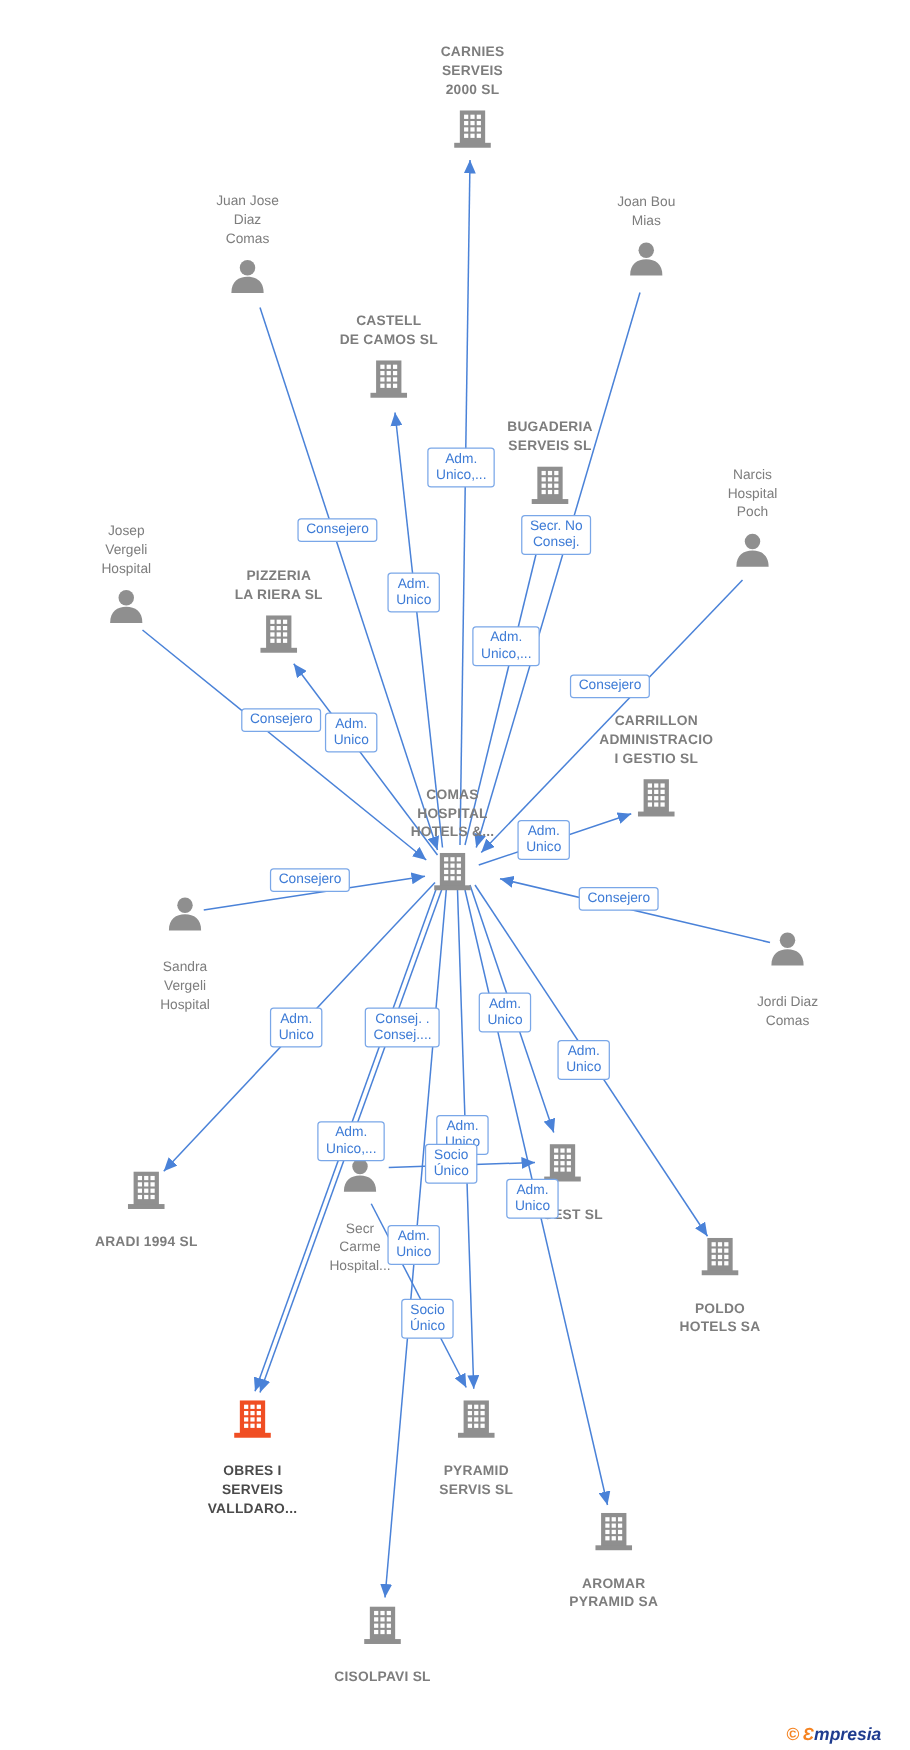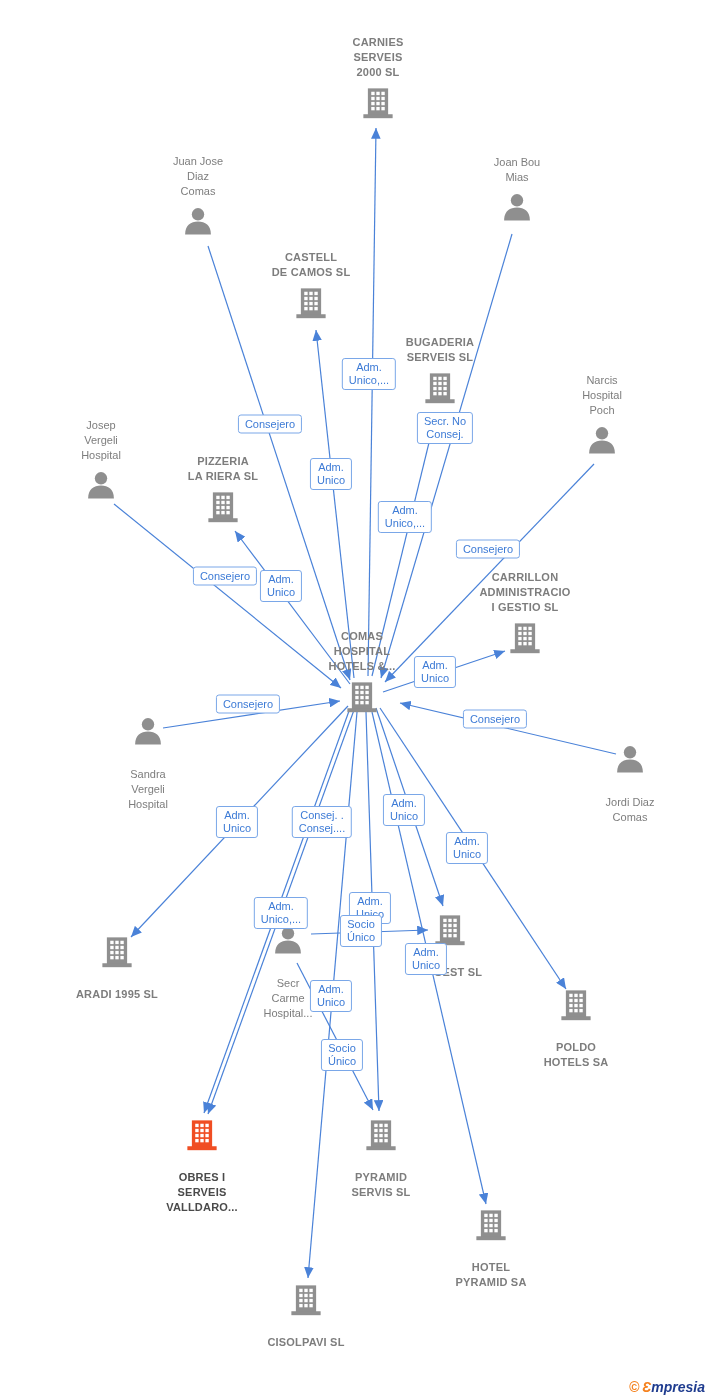--- a/index.html
+++ b/index.html
@@ -254,21 +254,21 @@
               <rect x="10" y="15" width="3" height="3"></rect>
               <rect x="14.5" y="15" width="3" height="3"></rect>
               <rect x="19" y="15" width="3" height="3"></rect>
               <rect x="10" y="19.5" width="3" height="3"></rect>
               <rect x="14.5" y="19.5" width="3" height="3"></rect>
               <rect x="19" y="19.5" width="3" height="3"></rect>
             </g>
           </svg>
         </span>
         <div class="node-label below company">
-          <span>ARADI 1995 SL</span>
+          <span>ARADI 1994 SL</span>
         </div>
       </div>
       <div class="node" style="left: 450px; top: 930px;">
         <span class="node-icon icon-company">
           <svg viewBox="0 0 32 32" xmlns="http://www.w3.org/2000/svg">
             <g fill="currentColor">
               <rect x="7" y="3" width="18" height="25"></rect>
               <rect x="3" y="26" width="26" height="3.5"></rect>
             </g>
             <g fill="#ffffff">
@@ -393,21 +393,21 @@
               <rect x="10" y="15" width="3" height="3"></rect>
               <rect x="14.5" y="15" width="3" height="3"></rect>
               <rect x="19" y="15" width="3" height="3"></rect>
               <rect x="10" y="19.5" width="3" height="3"></rect>
               <rect x="14.5" y="19.5" width="3" height="3"></rect>
               <rect x="19" y="19.5" width="3" height="3"></rect>
             </g>
           </svg>
         </span>
         <div class="node-label below company">
-          <span>HOTEL</span>
+          <span>AROMAR</span>
           <span>PYRAMID SA</span>
         </div>
       </div>
       <div class="node" style="left: 306px; top: 1300px;">
         <span class="node-icon icon-company">
           <svg viewBox="0 0 32 32" xmlns="http://www.w3.org/2000/svg">
             <g fill="currentColor">
               <rect x="7" y="3" width="18" height="25"></rect>
               <rect x="3" y="26" width="26" height="3.5"></rect>
             </g>

